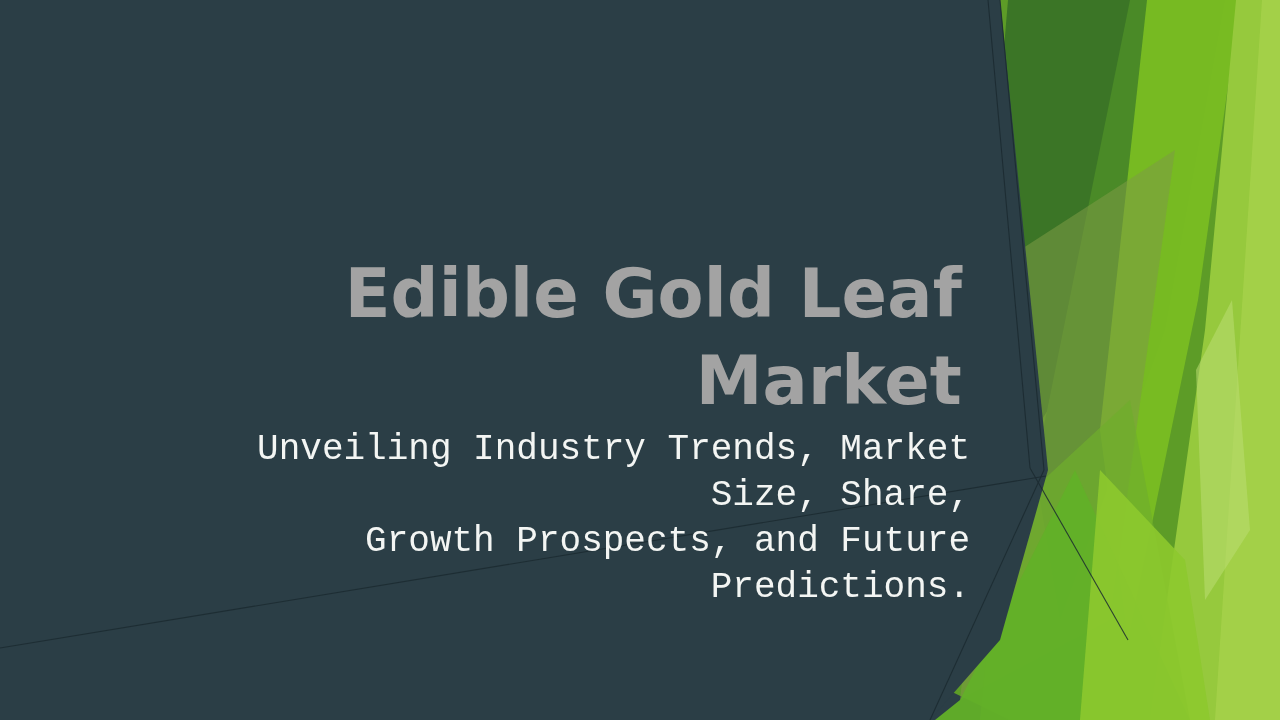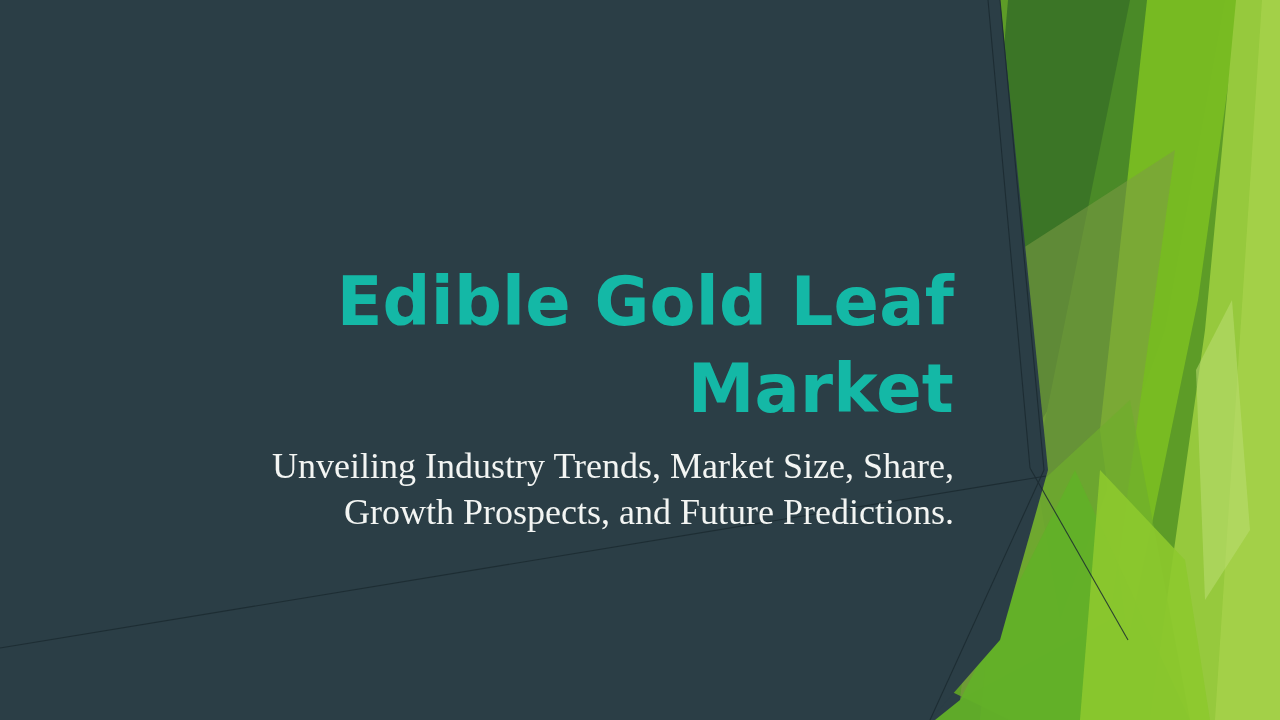--- a/index.html
+++ b/index.html
@@ -30,39 +30,39 @@
     height: 720px;
   }
   #title-block {
     position: absolute;
     left: 150px;
     top: 243px;
     width: 820px;
     text-align: right;
   }
   #slide-title {
-    margin: 16px;
+    margin: 8px;
     font-family: "DejaVu Sans", sans-serif;
     font-weight: 700;
     font-size: 67px;
     line-height: 1.30;
     letter-spacing: 0.2px;
-    color: #14b8a6;
+    color: #a3a3a3;
     white-space: pre-line;
   }
   #subtitle-block {
     position: absolute;
     left: 150px;
     top: 427px;
     width: 820px;
     text-align: right;
   }
   #slide-subtitle {
-    margin: 16px;
-    font-family: Liberation Serif, serif;
+    margin: 0;
+    font-family: Liberation Mono, monospace;
     font-weight: 400;
     font-size: 36px;
     line-height: 1.28;
     color: #f3f5f3;
     white-space: pre-line;
   }
 </style>
 </head>
 <body>
 

